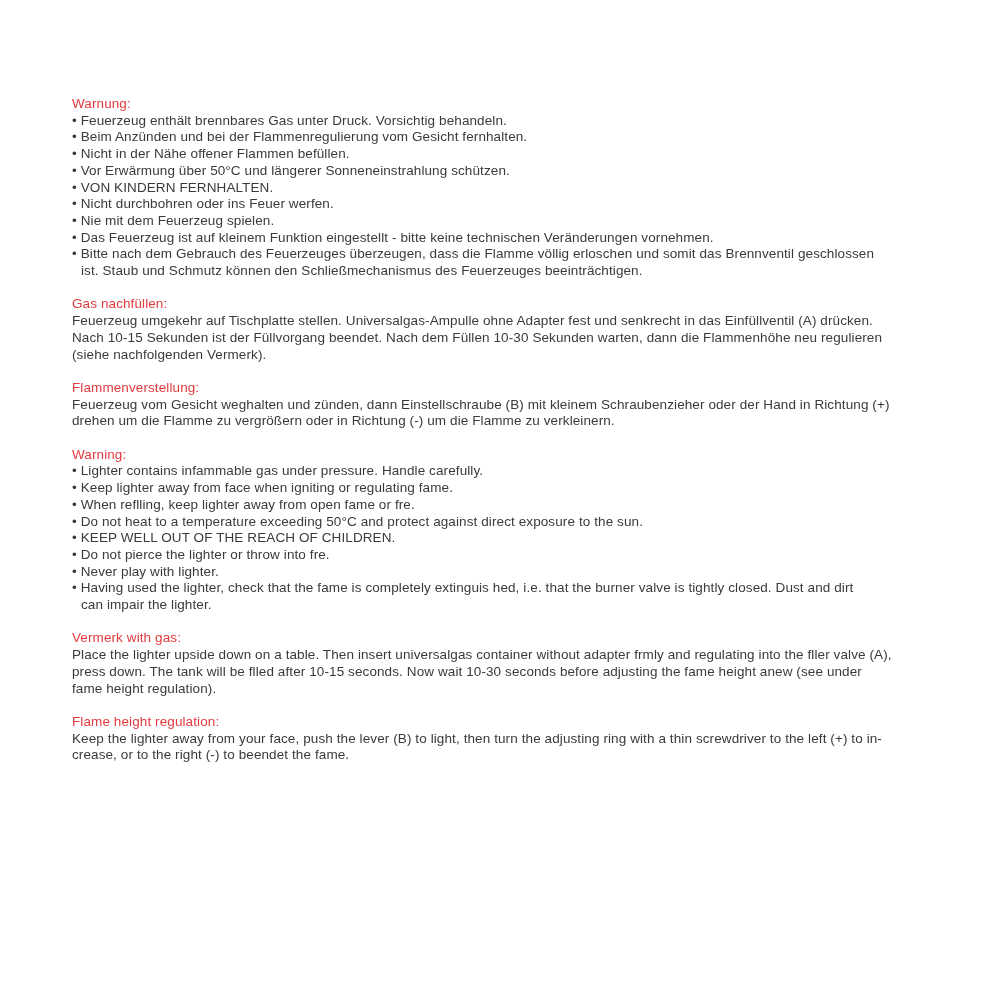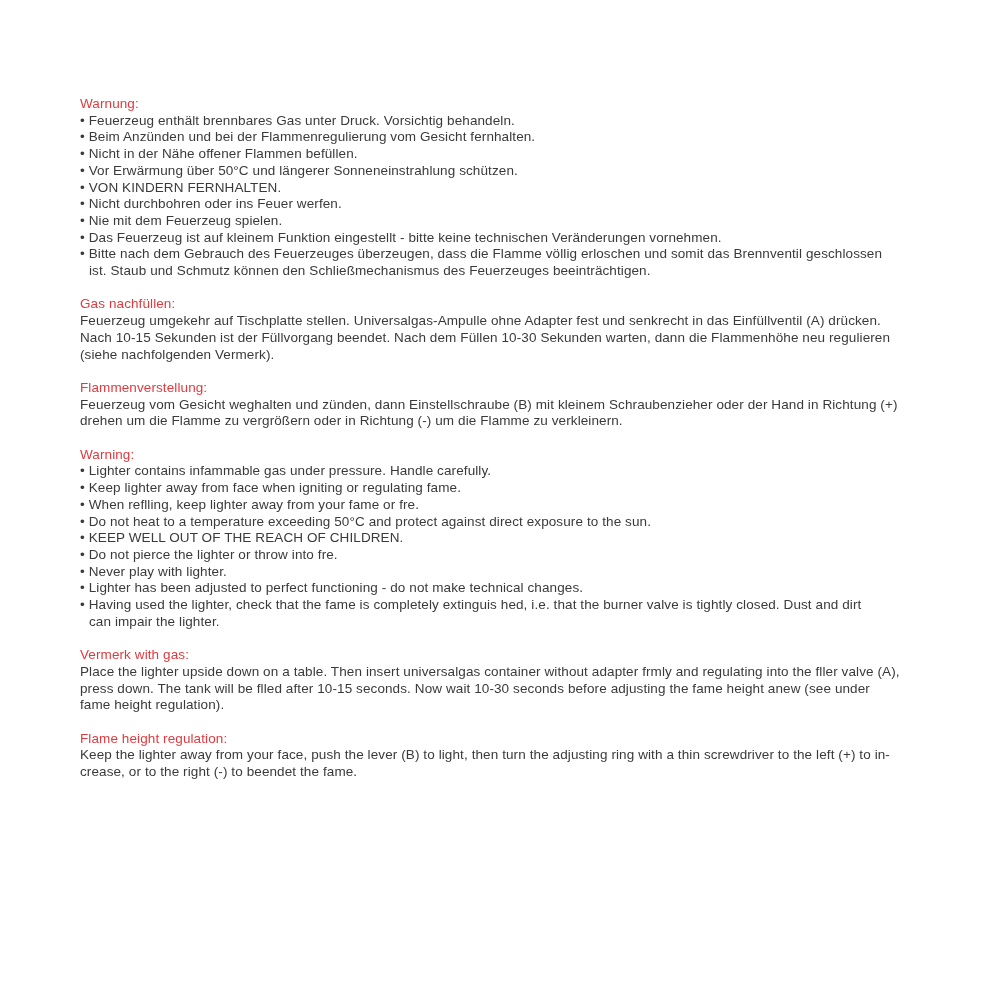--- a/index.html
+++ b/index.html
@@ -9,21 +9,21 @@
   }
   .page {
     position: relative;
     width: 1000px;
     height: 1000px;
     background: #ffffff;
     overflow: hidden;
   }
   .content {
     position: absolute;
-    left: 80px;
+    left: 72px;
     top: 96px;
     width: 860px;
     font-family: "Liberation Sans", "DejaVu Sans", sans-serif;
     font-size: 13.5px;
     line-height: 16.7px;
     color: #3a3a3a;
     letter-spacing: 0.1px;
   }
   .section {
     margin: 0 0 16.7px 0;
@@ -73,26 +73,25 @@
     <div class="section">
       <h2 class="heading">Flammenverstellung:</h2>
       <div class="line">Feuerzeug vom Gesicht weghalten und zünden, dann Einstellschraube (B) mit kleinem Schraubenzieher oder der Hand in Richtung (+)</div>
       <div class="line">drehen um die Flamme zu vergrößern oder in Richtung (-) um die Flamme zu verkleinern.</div>
     </div>
 
     <div class="section">
       <h2 class="heading">Warning:</h2>
       <div class="line">• Lighter contains infammable gas under pressure. Handle carefully.</div>
       <div class="line">• Keep lighter away from face when igniting or regulating fame.</div>
-      <div class="line">• When reflling, keep lighter away from your fame or fre.</div>
+      <div class="line">• When reflling, keep lighter away from open fame or fre.</div>
       <div class="line">• Do not heat to a temperature exceeding 50°C and protect against direct exposure to the sun.</div>
       <div class="line">• KEEP WELL OUT OF THE REACH OF CHILDREN.</div>
       <div class="line">• Do not pierce the lighter or throw into fre.</div>
       <div class="line">• Never play with lighter.</div>
-      <div class="line">• Lighter has been adjusted to perfect functioning - do not make technical changes.</div>
       <div class="line">• Having used the lighter, check that the fame is completely extinguis hed, i.e. that the burner valve is tightly closed. Dust and dirt</div>
       <div class="line cont">can impair the lighter.</div>
     </div>
 
     <div class="section">
       <h2 class="heading">Vermerk with gas:</h2>
       <div class="line">Place the lighter upside down on a table. Then insert universalgas container without adapter frmly and regulating into the fller valve (A),</div>
       <div class="line">press down. The tank will be flled after 10-15 seconds. Now wait 10-30 seconds before adjusting the fame height anew (see under</div>
       <div class="line">fame height regulation).</div>
     </div>

